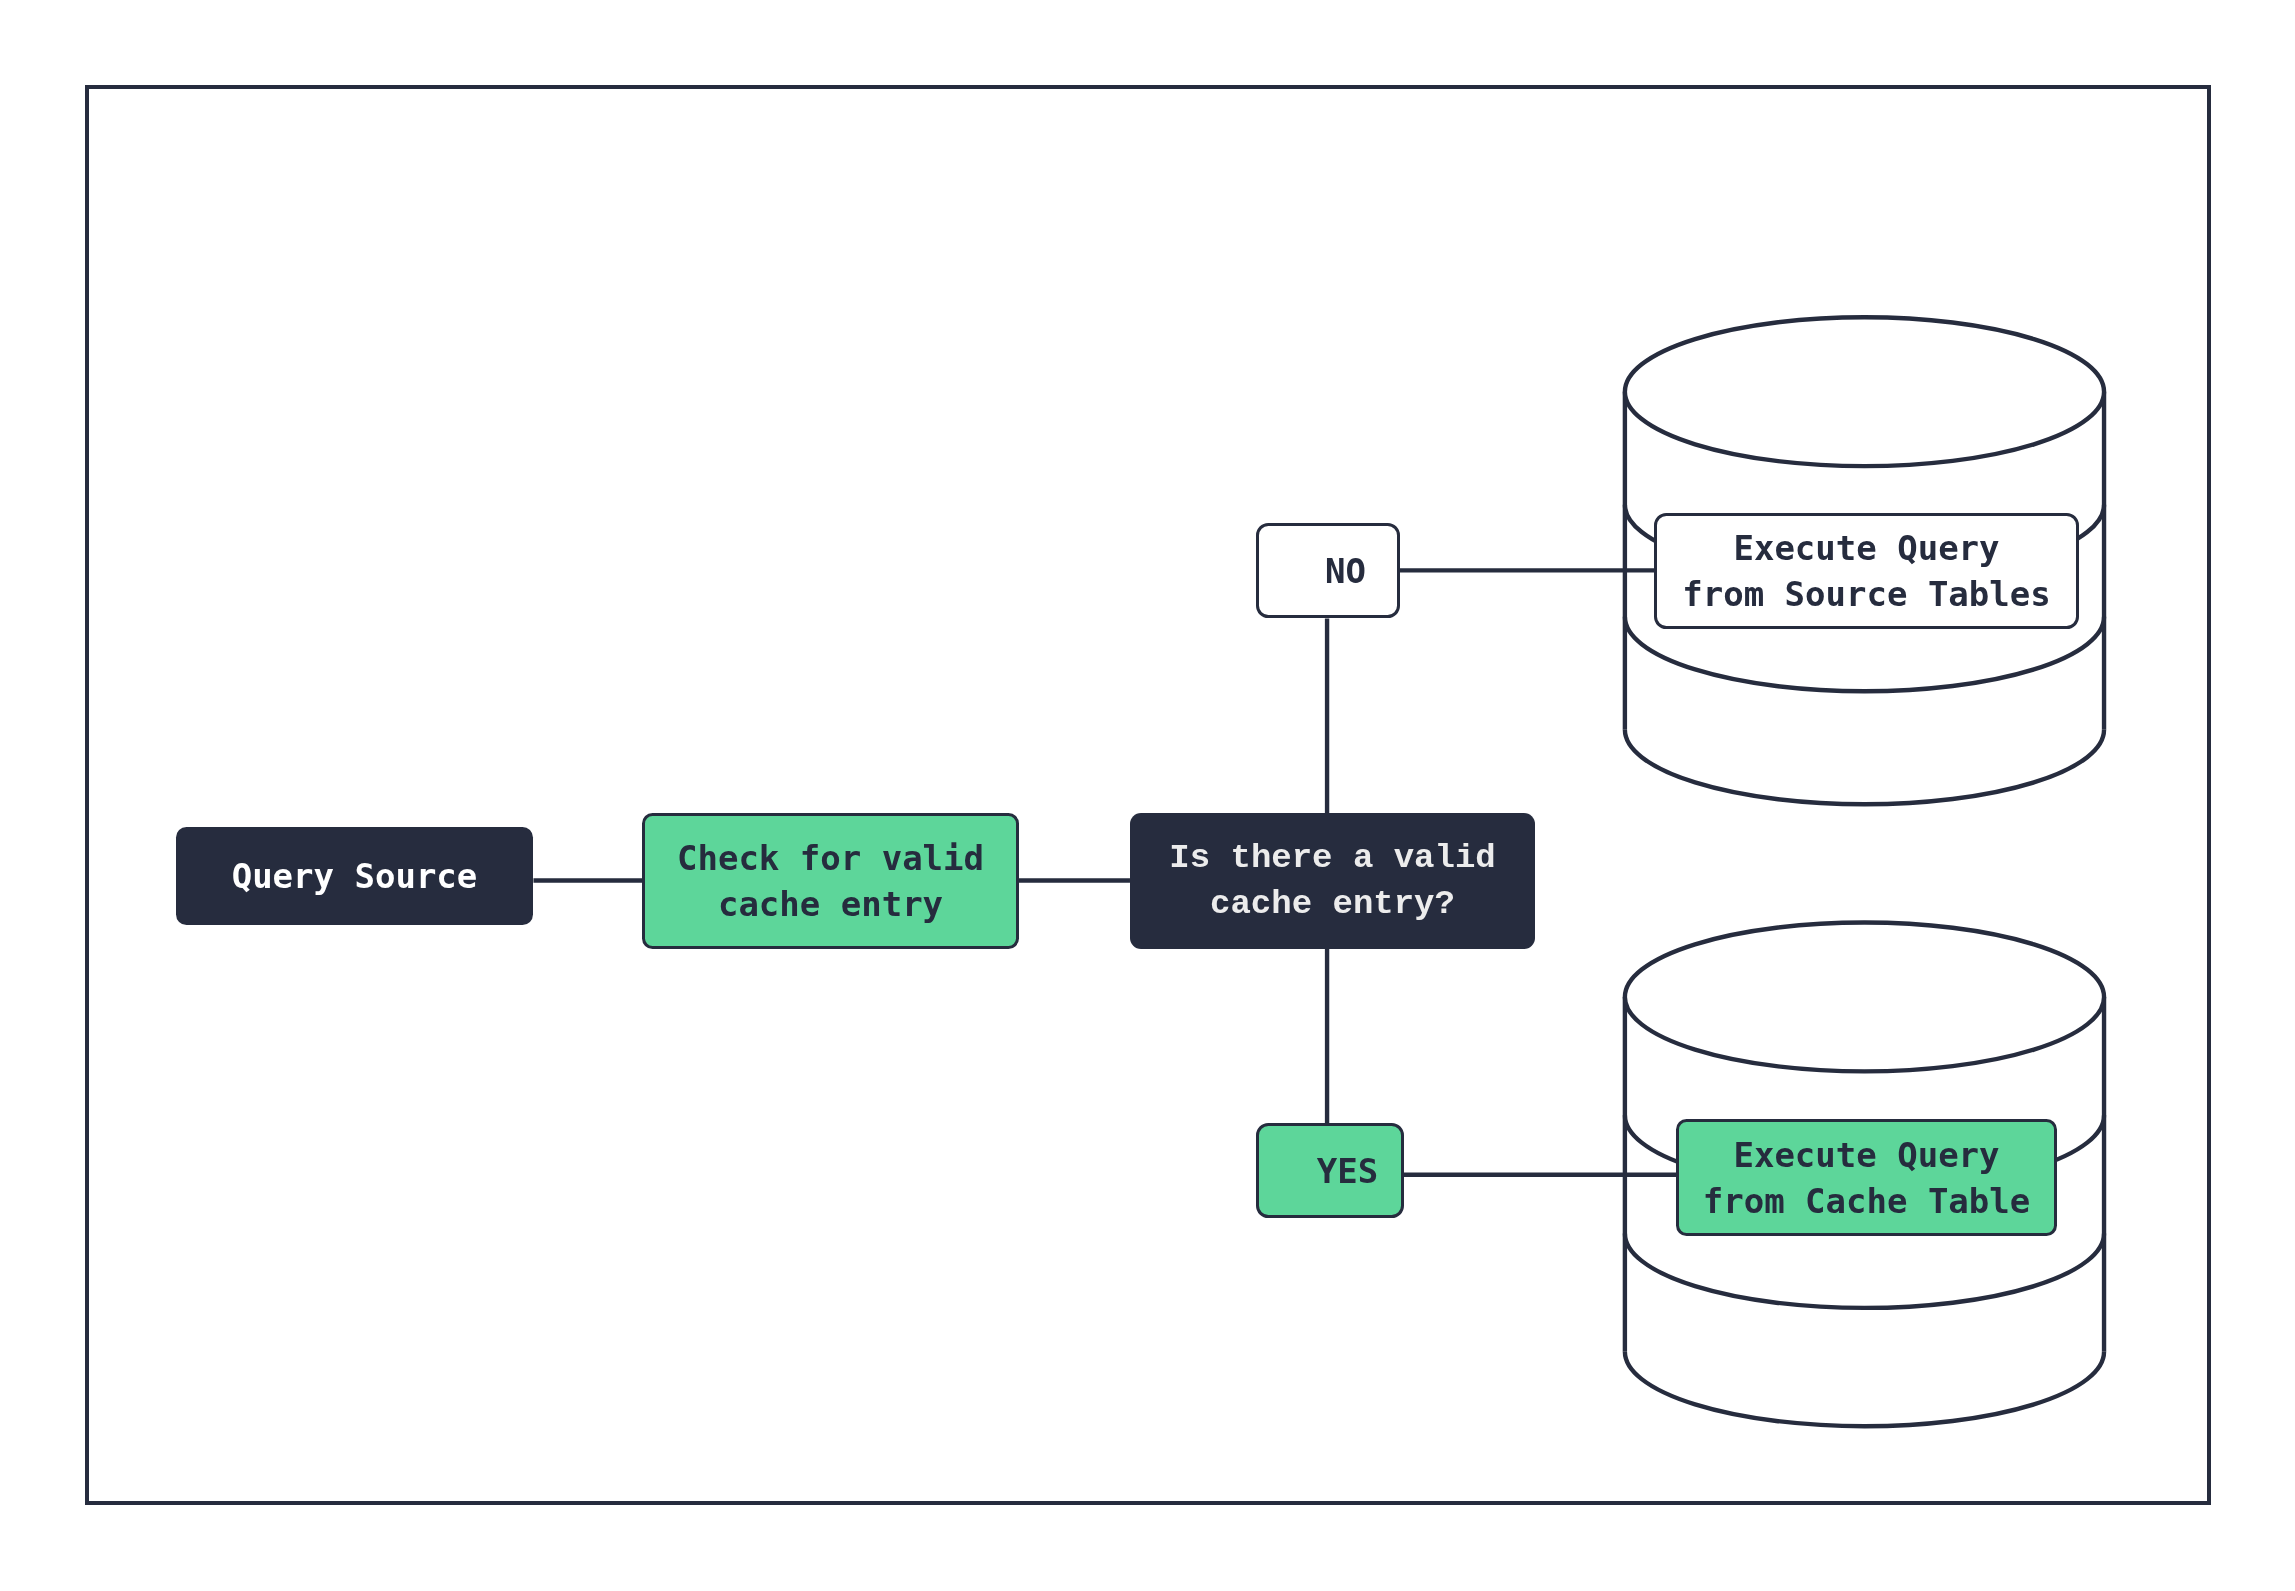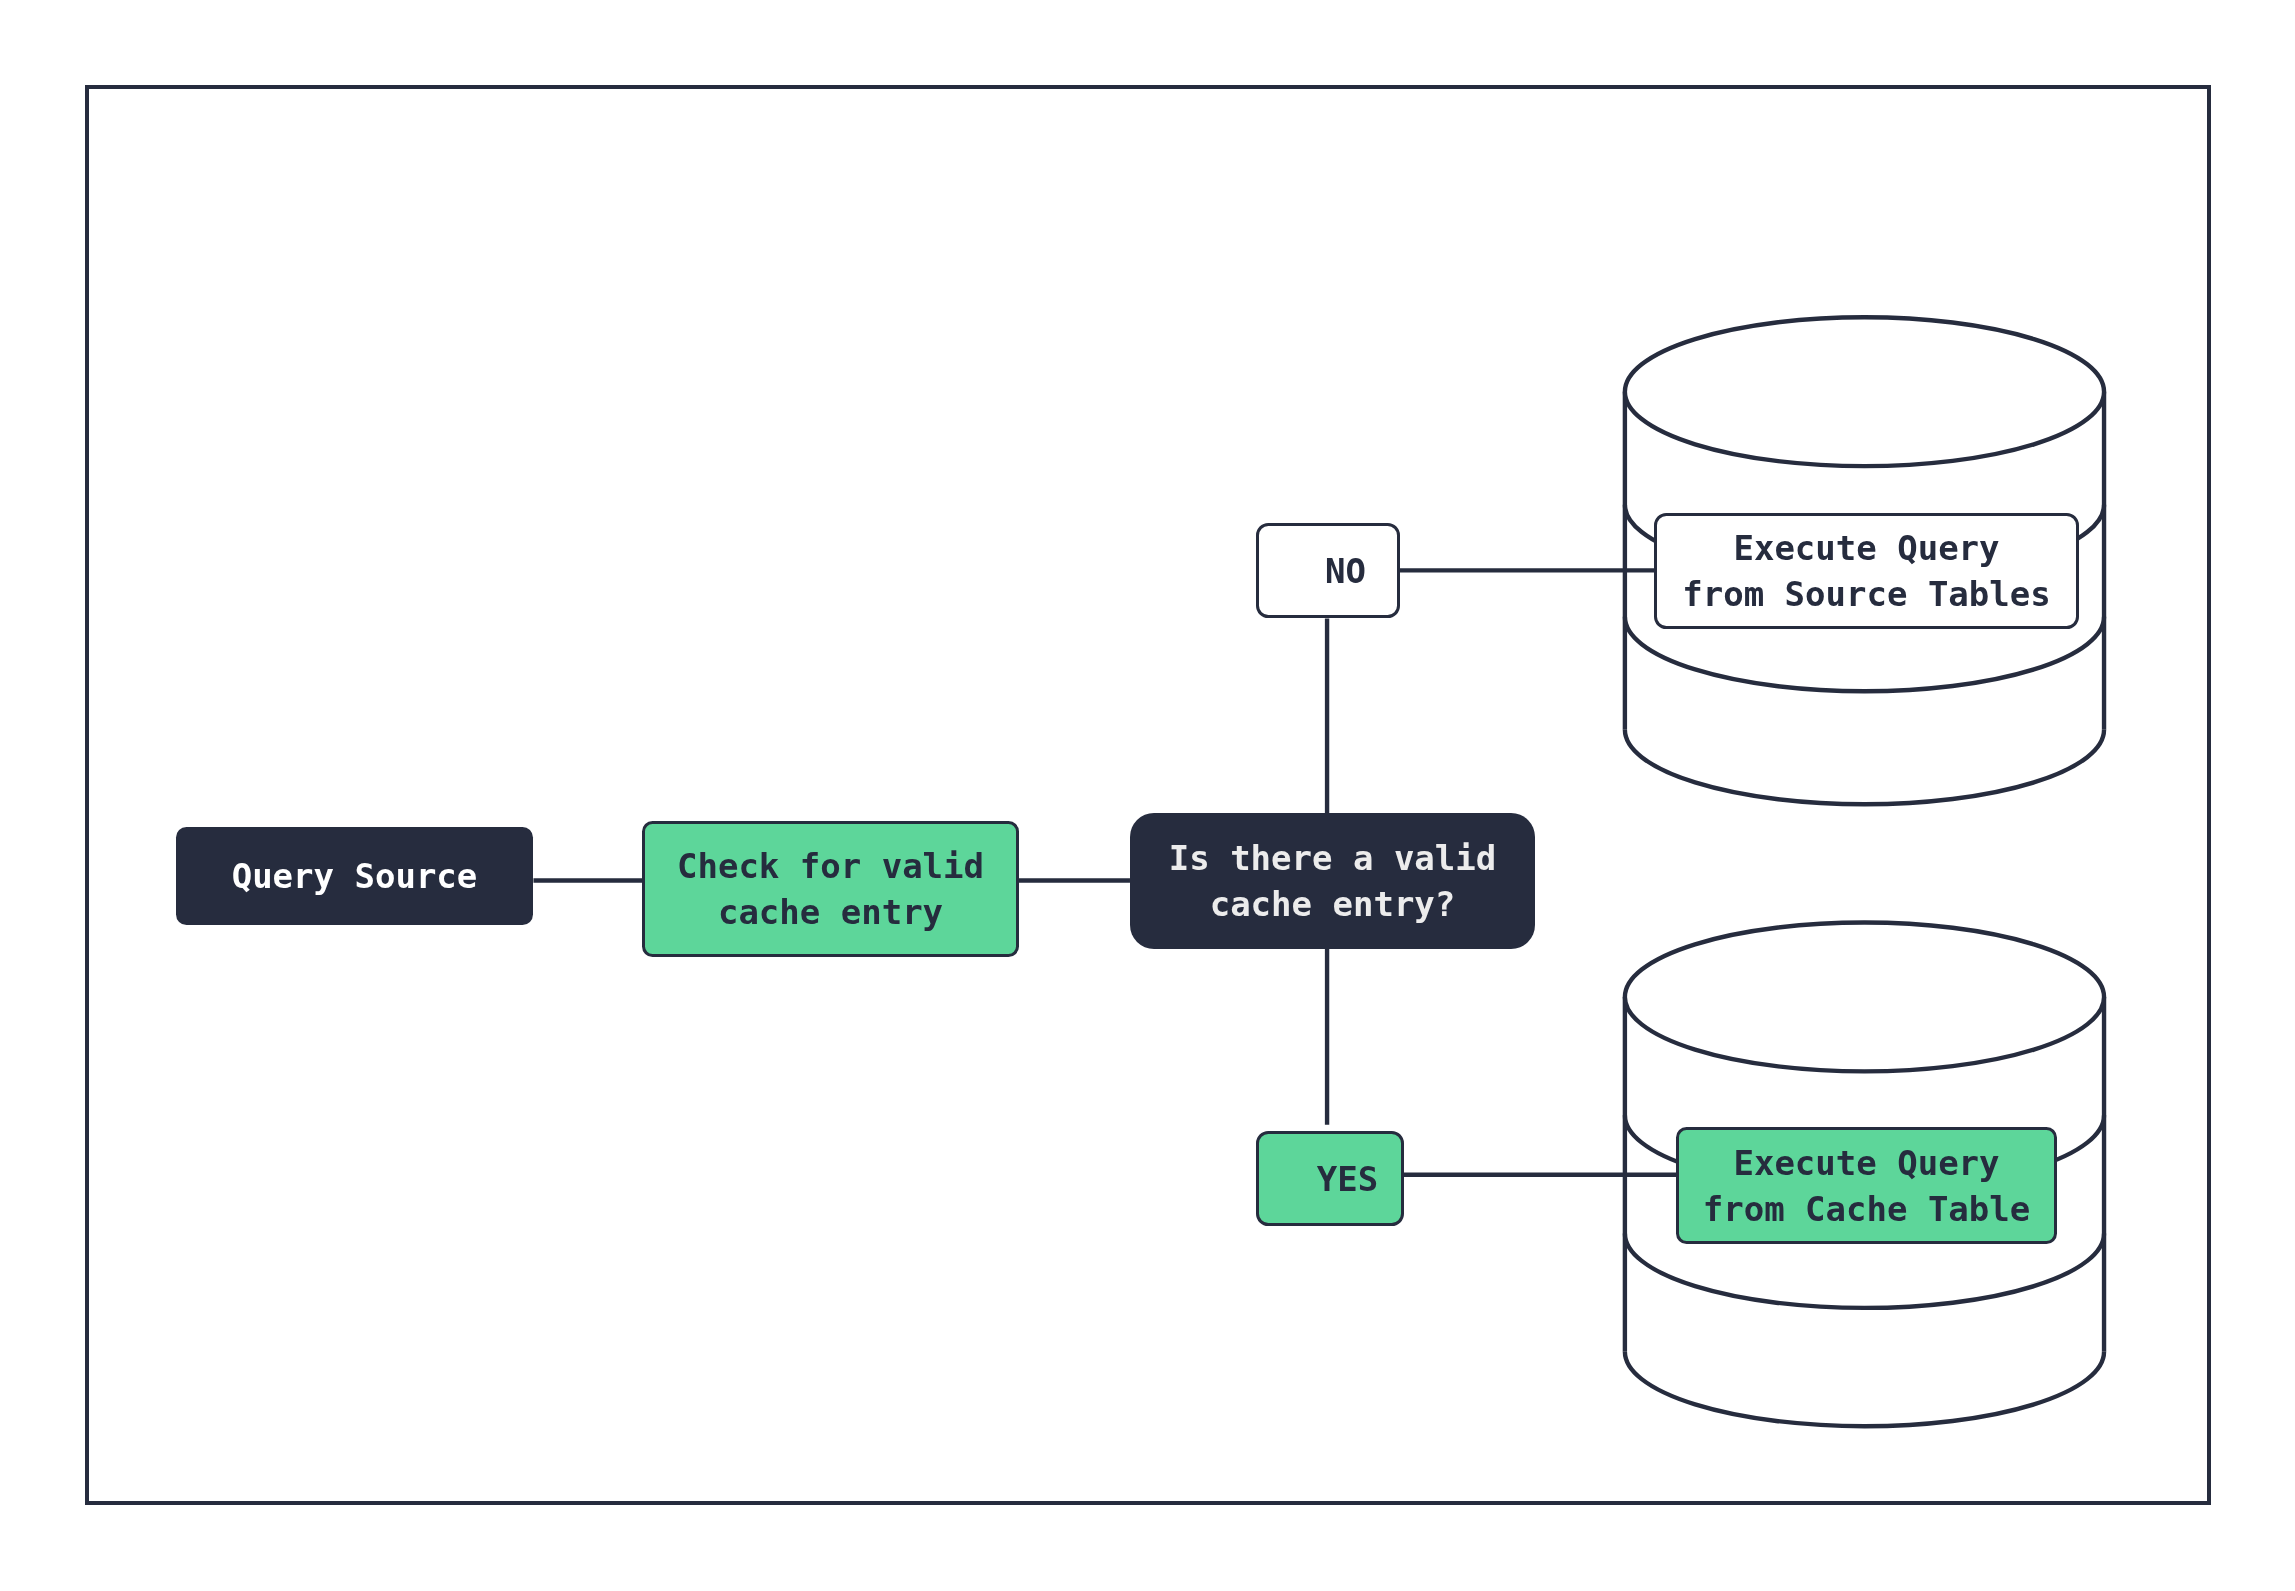--- a/index.html
+++ b/index.html
@@ -30,22 +30,22 @@
   svg.wires{position:absolute;left:0;top:0;width:2295px;height:1591px;}
   svg.wires path, svg.wires line{stroke:var(--ink);stroke-width:5;fill:none;}
   svg.wires ellipse{stroke:var(--ink);stroke-width:5;fill:var(--paper);}
   .node{
     position:absolute;box-sizing:border-box;
     display:flex;align-items:center;justify-content:center;text-align:center;
     font-size:34px;font-weight:600;line-height:46px;letter-spacing:0px;
     color:var(--ink);white-space:pre-line;
   }
   .node.dark{background:var(--ink);color:#ffffff;border-radius:10.5px;}
-  .node.dark.decision{color:var(--decision-text);border-radius:24px;}
-  .node.green{background:var(--green);border:3.5px solid var(--ink);border-radius:10.5px;margin-top:8px;}
+  .node.dark.decision{color:var(--decision-text);border-radius:11px;font-family:Liberation Mono, monospace;}
+  .node.green{background:var(--green);border:3.5px solid var(--ink);border-radius:10.5px;}
   .node.white{background:var(--paper);border:3.5px solid var(--ink);border-radius:12.3px;}
   .node.small{border-radius:12.3px;padding-left:35px;}
   .db-label{border-radius:14px;}
 </style>
 </head>
 <body>
 
 <div class="stage">
 
   <div class="frame"></div>

